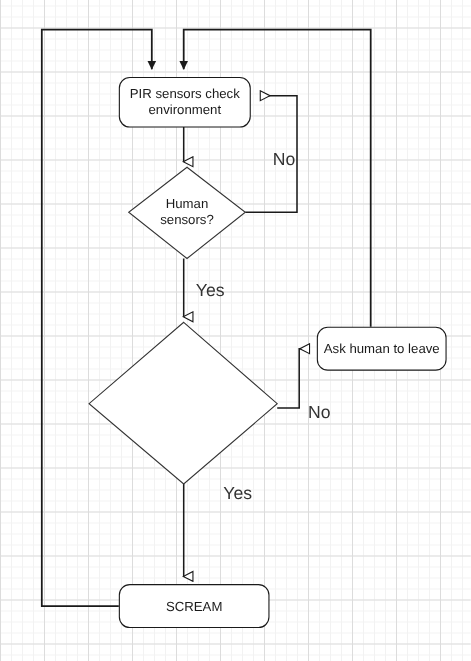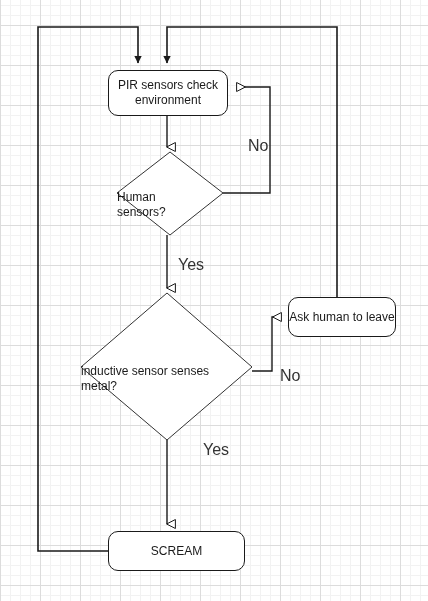--- a/index.html
+++ b/index.html
@@ -41,26 +41,25 @@
     justify-content: center;
     text-align: center;
     font-size: 12px;
     line-height: 15px;
     color: #1a1a1a;
   }
   .decision-label {
     position: absolute;
     left: 0;
     width: 100%;
-    text-align: left;
+    text-align: center;
     font-size: 12px;
     line-height: 15px;
     color: #1a1a1a;
     pointer-events: none;
-    margin-top: 12px;
   }
   .edge-label {
     position: absolute;
     font-size: 16px;
     line-height: 12px;
     color: #333333;
     white-space: nowrap;
   }
 </style>
 </head>
@@ -120,26 +119,22 @@
 
   <div class="node proc" style="left:108px; top:70px; width:120px; height:46px;">
     <span>PIR sensors check environment</span>
   </div>
 
   <div class="decision-label" style="left:117px; top:178px; width:106px;">
     <div>Human</div>
     <div>sensors?</div>
   </div>
 
-  <div class="decision-label" style="left:81px; top:352px; width:172px;">
-    <div>inductive sensor senses</div>
-    <div>metal?</div>
-  </div>
 
-  <div class="node proc" style="left:288px; top:297px; width:108px; height:40px;">
+  <div class="node proc" style="left:288px; top:297px; width:118px; height:40px;">
     <span>Ask human to leave</span>
   </div>
 
   <div class="node proc" style="left:108px; top:531px; width:137px; height:40px;">
     <span>SCREAM</span>
   </div>
 
   <div class="edge-label" style="left:248px; top:140px;">No</div>
 
   <div class="edge-label" style="left:178px; top:259px;">Yes</div>

